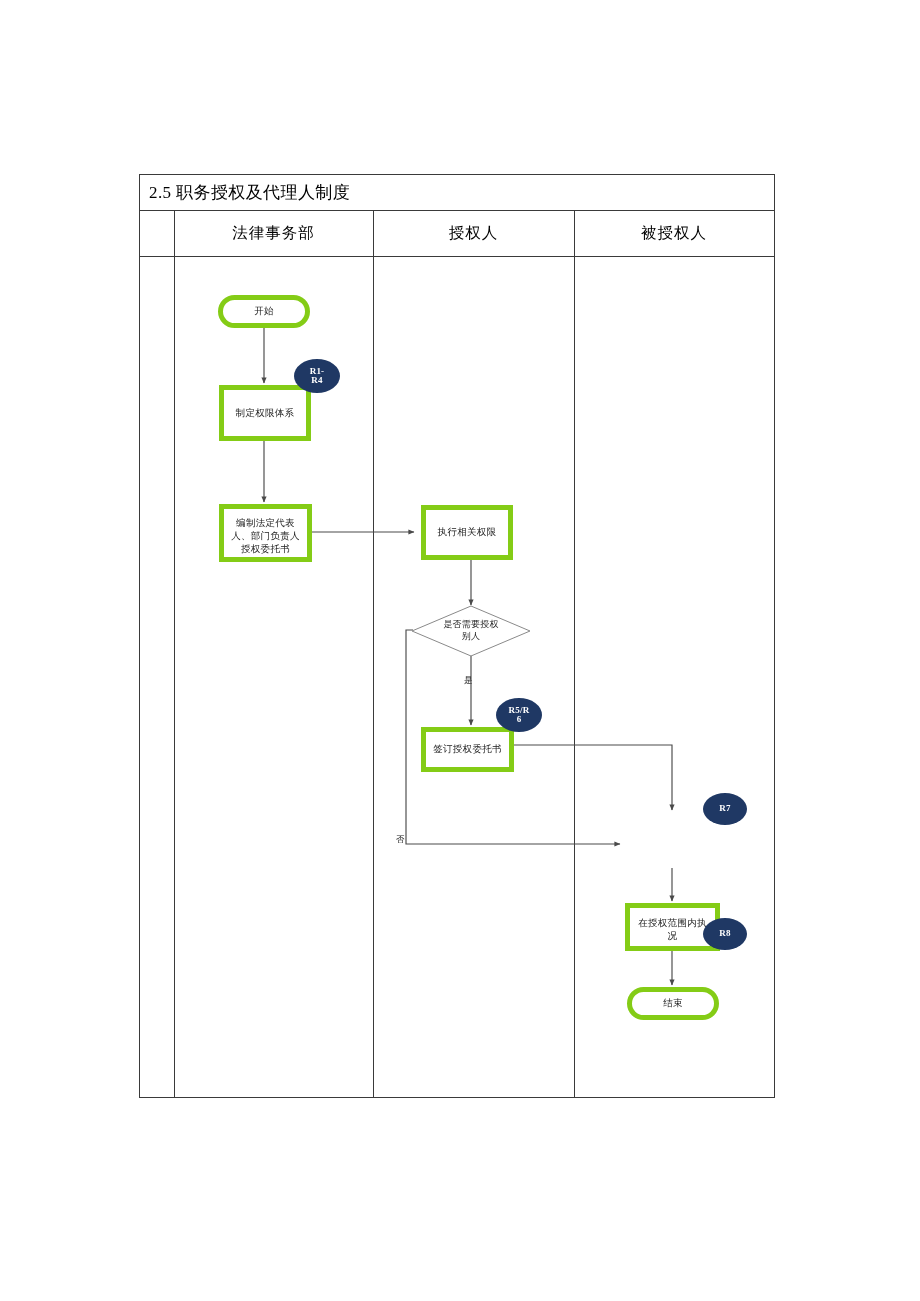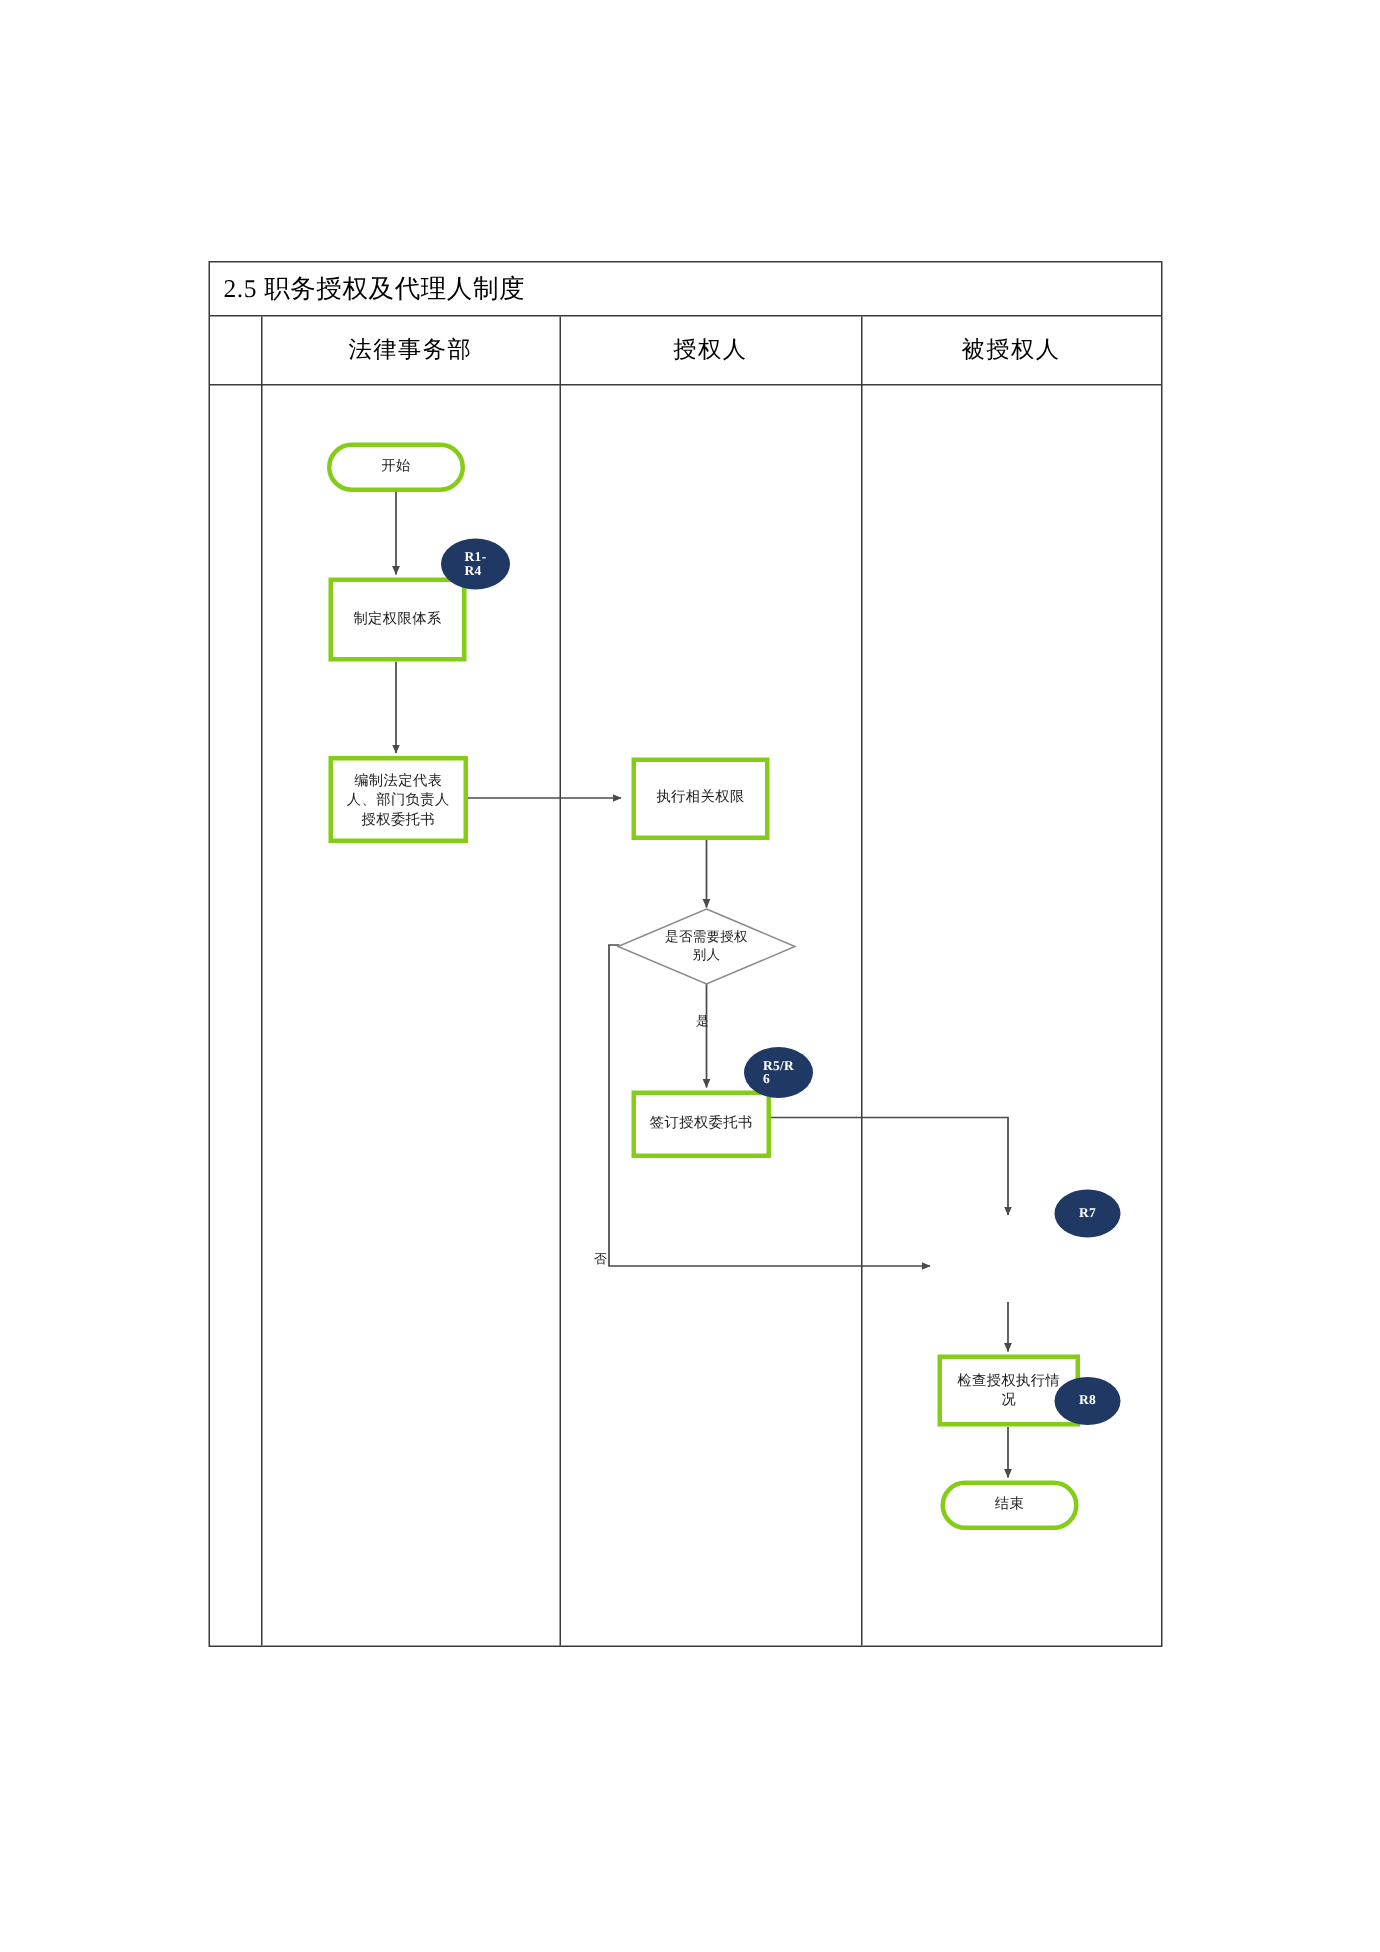--- a/index.html
+++ b/index.html
@@ -91,21 +91,21 @@
     width: 920px;
     height: 1301px;
     pointer-events: none;
   }
 
   
   .node {
     position: absolute;
     box-sizing: border-box;
     background: #ffffff;
-    border: 3px solid #84cc16;
+    border: 5px solid #84cc16;
     display: flex;
     align-items: center;
     justify-content: center;
     text-align: center;
     font-size: 9.5px;
     line-height: 1.35;
     letter-spacing: 0.3px;
     color: #1a1a1a;
     font-family: "Liberation Serif", "DejaVu Serif", serif;
   }
@@ -140,20 +140,21 @@
     letter-spacing: 0.2px;
     color: #1a1a1a;
   }
 
   
   .badge {
     position: absolute;
     display: flex;
     align-items: center;
     justify-content: center;
+    text-align: center;
     border-radius: 50%;
     color: #ffffff;
     font-weight: bold;
     font-size: 9px;
     line-height: 1.05;
     letter-spacing: 0.2px;
     font-family: "Liberation Serif", "DejaVu Serif", serif;
     z-index: 6;
   }
 
@@ -268,21 +269,21 @@
   </div>
 
   <div class="badge" style="left:703px; top:793px; width:44px; height:32px; background:#1F3864;">
     <div>
       <div>R7</div>
     </div>
   </div>
 
   <div class="node process" style="left:625px; top:903px; width:95px; height:48px; display:block; padding-top:9px;">
     <div style="text-align:center;">
-      <div>检查授权执行情</div>
+      <div>在授权范围内执</div>
       <div>况</div>
     </div>
   </div>
   <div class="badge" style="left:703px; top:918px; width:44px; height:32px; background:#1F3864;">
     <div>
       <div>R8</div>
     </div>
   </div>
 
   <div class="node terminator" style="left:627px; top:987px; width:92px; height:33px;">

